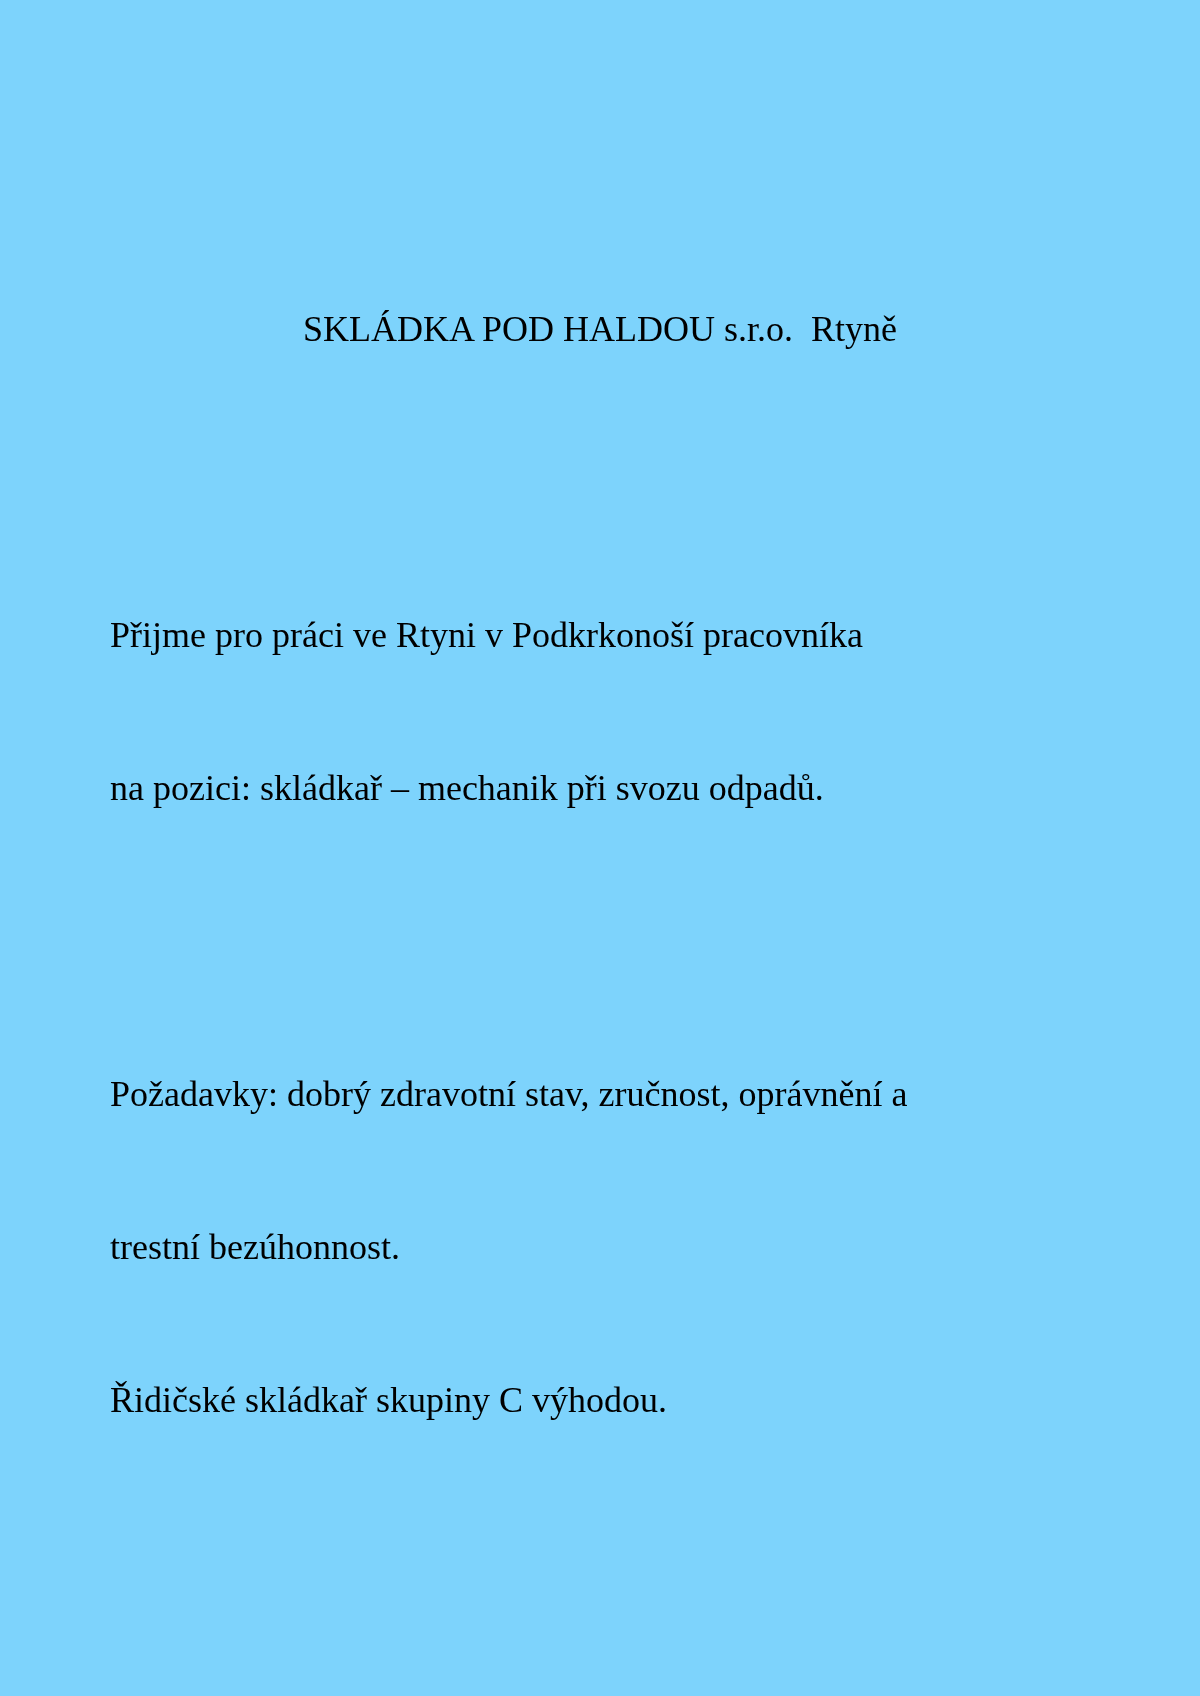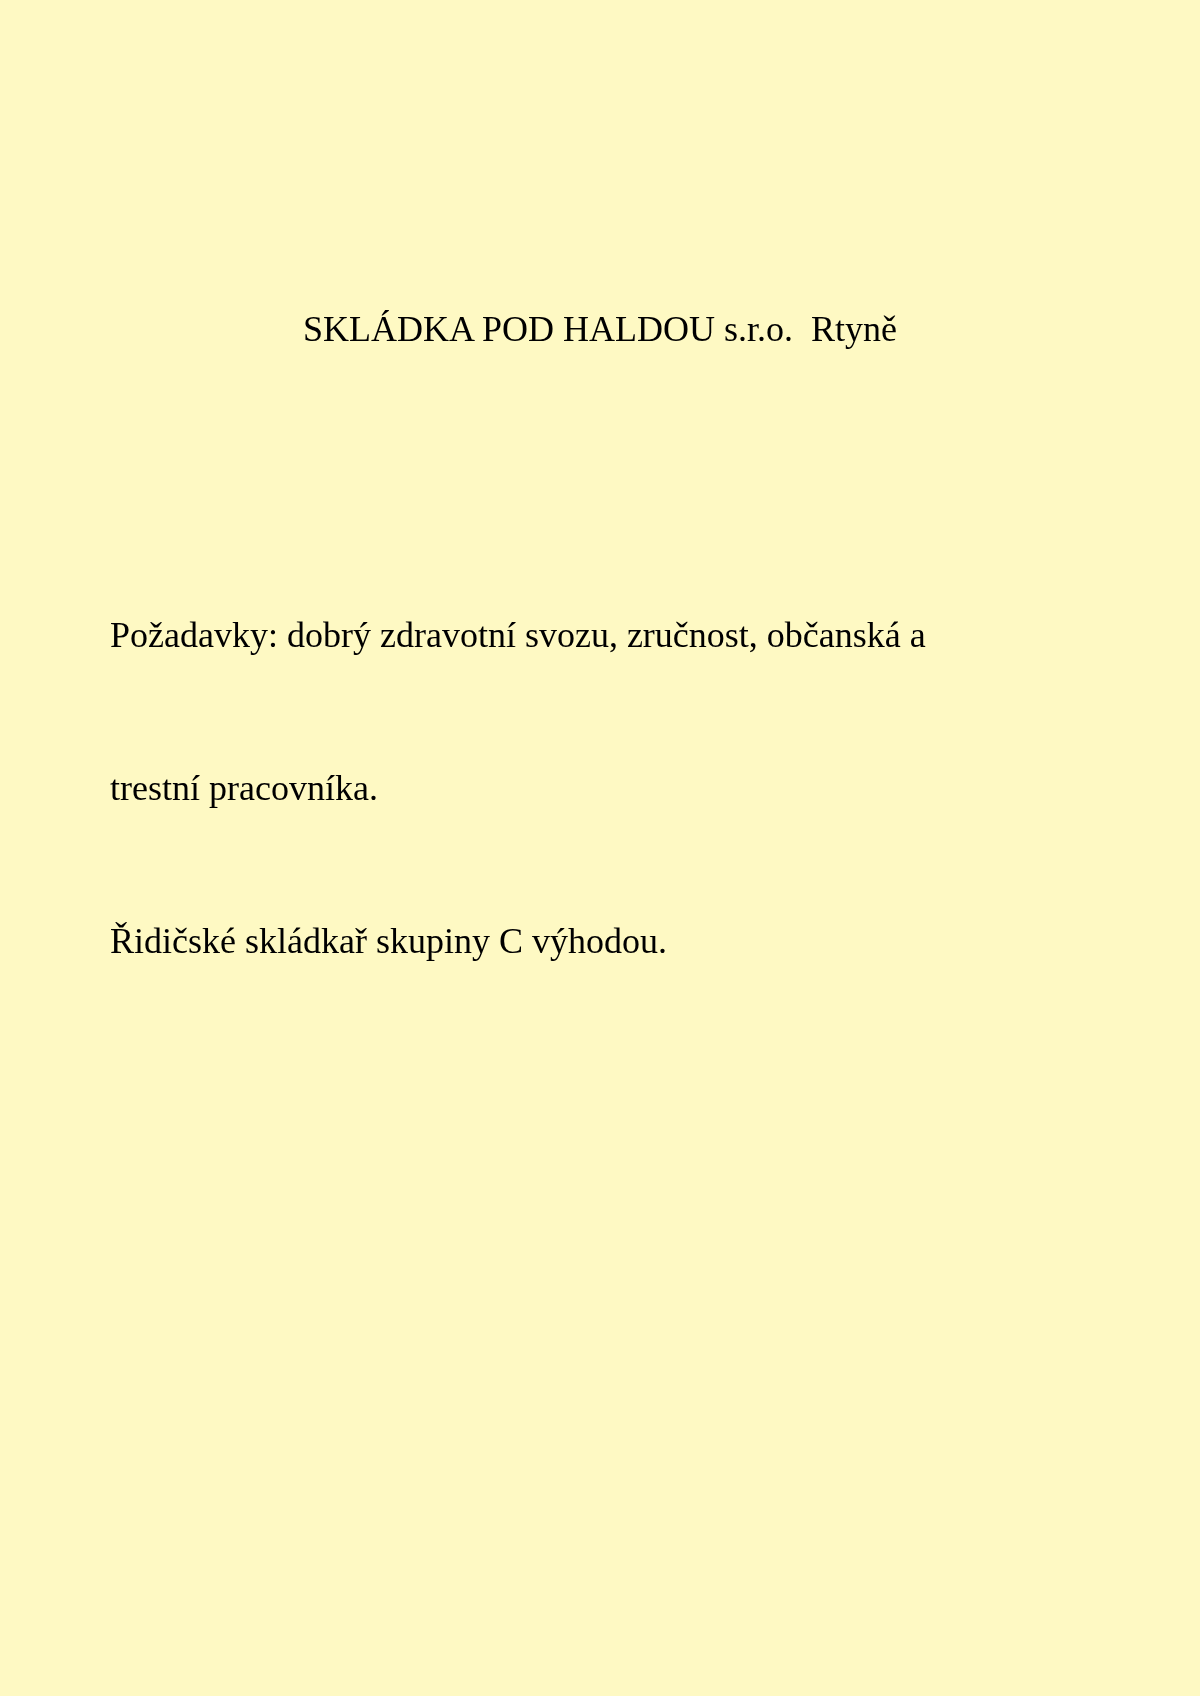--- a/index.html
+++ b/index.html
@@ -9,21 +9,21 @@
   }
   body {
     height: 1696px;
     font-family: "Liberation Serif", "DejaVu Serif", serif;
     color: #000000;
     overflow: hidden;
   }
   .page {
     width: 1200px;
     height: 1696px;
-    background: #fef9c3;
+    background: #7dd3fc;
     padding: 202px 100px 0 110px;
     font-size: 36px;
     line-height: 51px;
   }
   .title {
     text-align: center;
     white-space: pre-wrap;
     margin-right: 10px; 
   }
   .block {
@@ -34,20 +34,24 @@
 </style>
 </head>
 <body>
 
 <div class="page">
 
   <div class="title">
     <div class="line">SKLÁDKA POD HALDOU s.r.o.  Rtyně</div>
   </div>
 
+  <div class="block">
+    <div class="line">Přijme pro práci ve Rtyni v Podkrkonoší pracovníka</div>
+    <div class="line">na pozici: skládkař – mechanik při svozu odpadů.</div>
+  </div>
 
   <div class="block">
-    <div class="line">Požadavky: dobrý zdravotní svozu, zručnost, občanská a</div>
-    <div class="line">trestní pracovníka.</div>
+    <div class="line">Požadavky: dobrý zdravotní stav, zručnost, oprávnění a</div>
+    <div class="line">trestní bezúhonnost.</div>
     <div class="line">Řidičské skládkař skupiny C výhodou.</div>
   </div>
 
 </div>
 
 </body></html>

